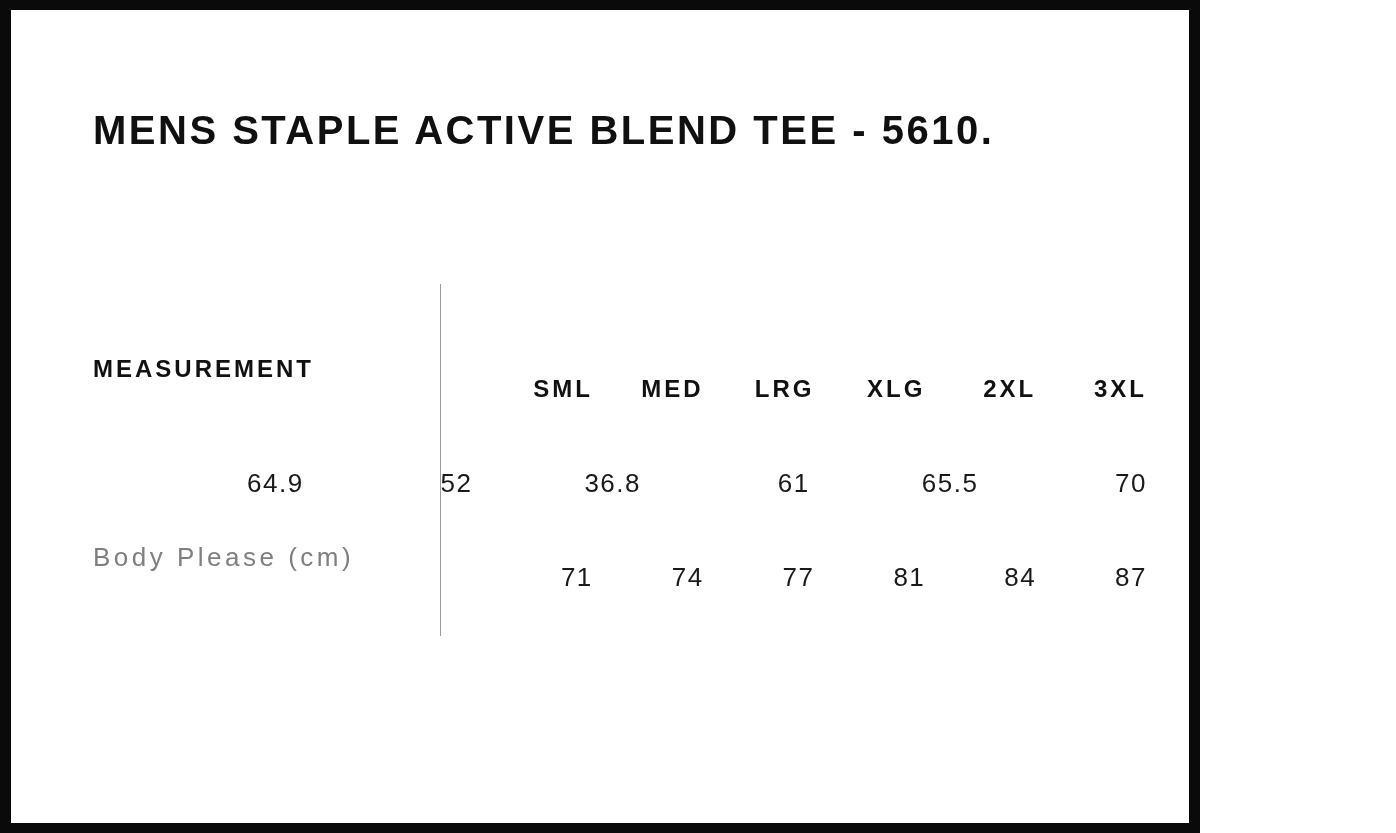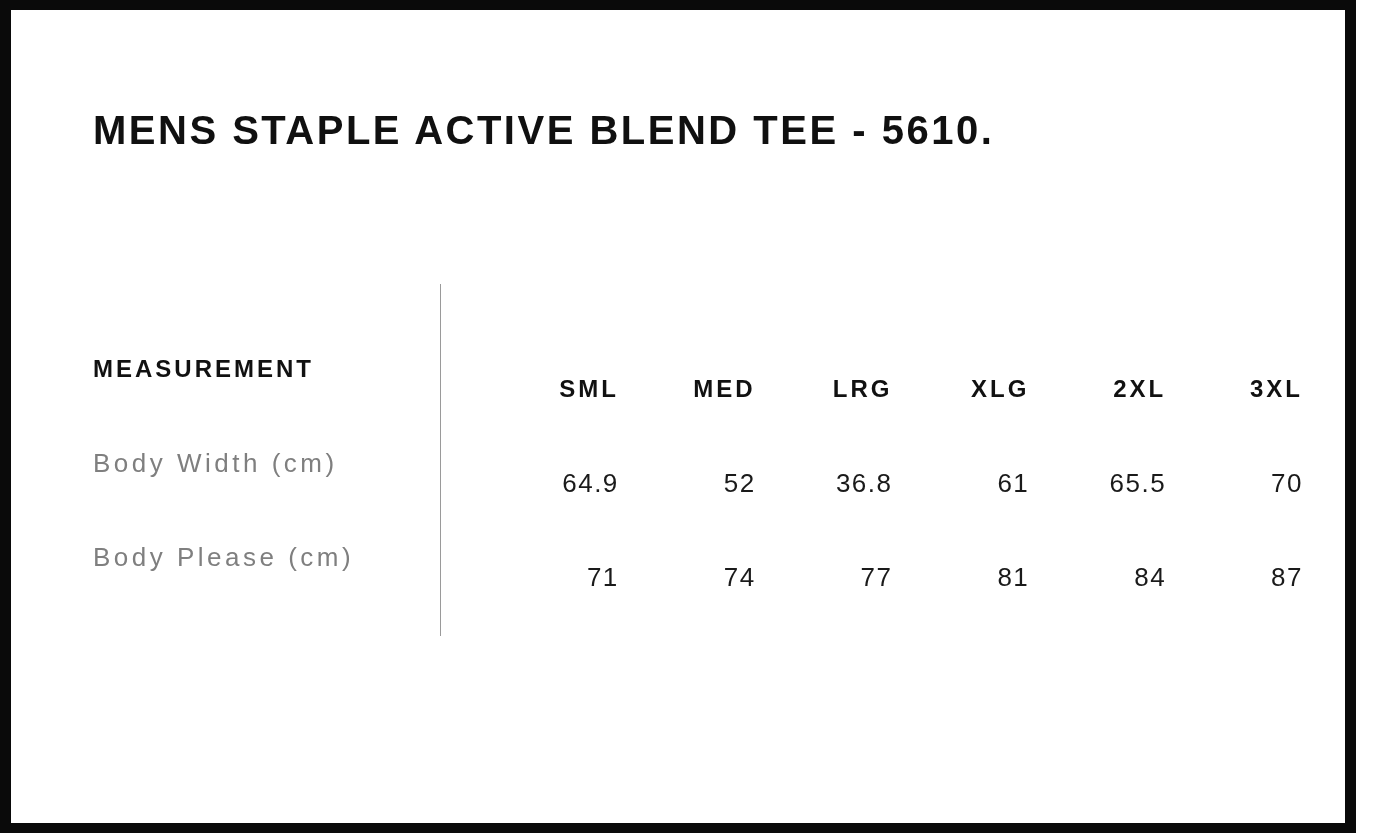--- a/index.html
+++ b/index.html
@@ -14,21 +14,21 @@
   }
   * { margin: 0; padding: 0; box-sizing: border-box; }
   html, body {
     width: 1396px; height: 833px;
     background: #fff;
     font-family: "Liberation Sans", sans-serif;
     overflow: hidden;
   }
   .frame {
     position: relative;
-    width: 1356px; height: 833px;
+    width: 1200px; height: 833px;
     background: var(--background);
     border: 10px solid var(--frame);
     border-left-width: 11px;
     border-right-width: 11px;
   }
   .page-title {
     position: absolute;
     left: 82px; top: 98px;
     font-size: 40px;
     font-weight: bold;
@@ -115,21 +115,20 @@
         <div class="cell">SML</div>
         <div class="cell">MED</div>
         <div class="cell">LRG</div>
         <div class="cell">XLG</div>
         <div class="cell">2XL</div>
         <div class="cell">3XL</div>
       </div>
     </div>
 
     <div class="row data-row">
-      <div class="row-label-cell">Body Width (cm)</div>
       <div class="cells">
         <div class="cell">64.9</div>
         <div class="cell">52</div>
         <div class="cell">36.8</div>
         <div class="cell">61</div>
         <div class="cell">65.5</div>
         <div class="cell">70</div>
       </div>
     </div>
 

